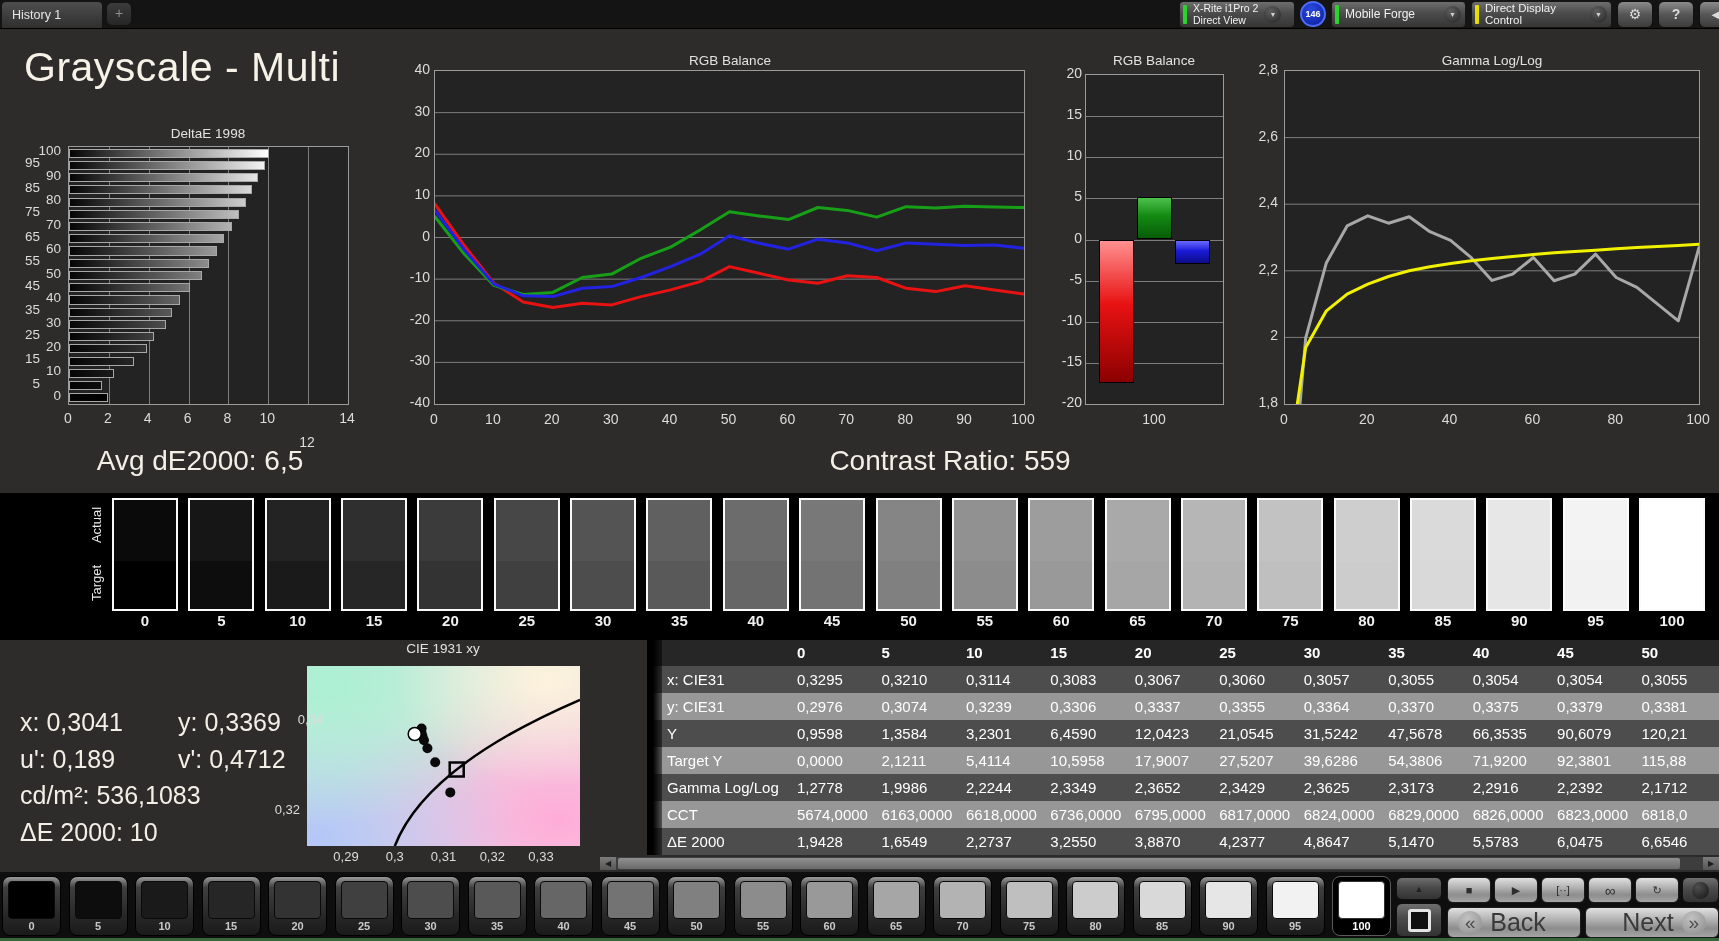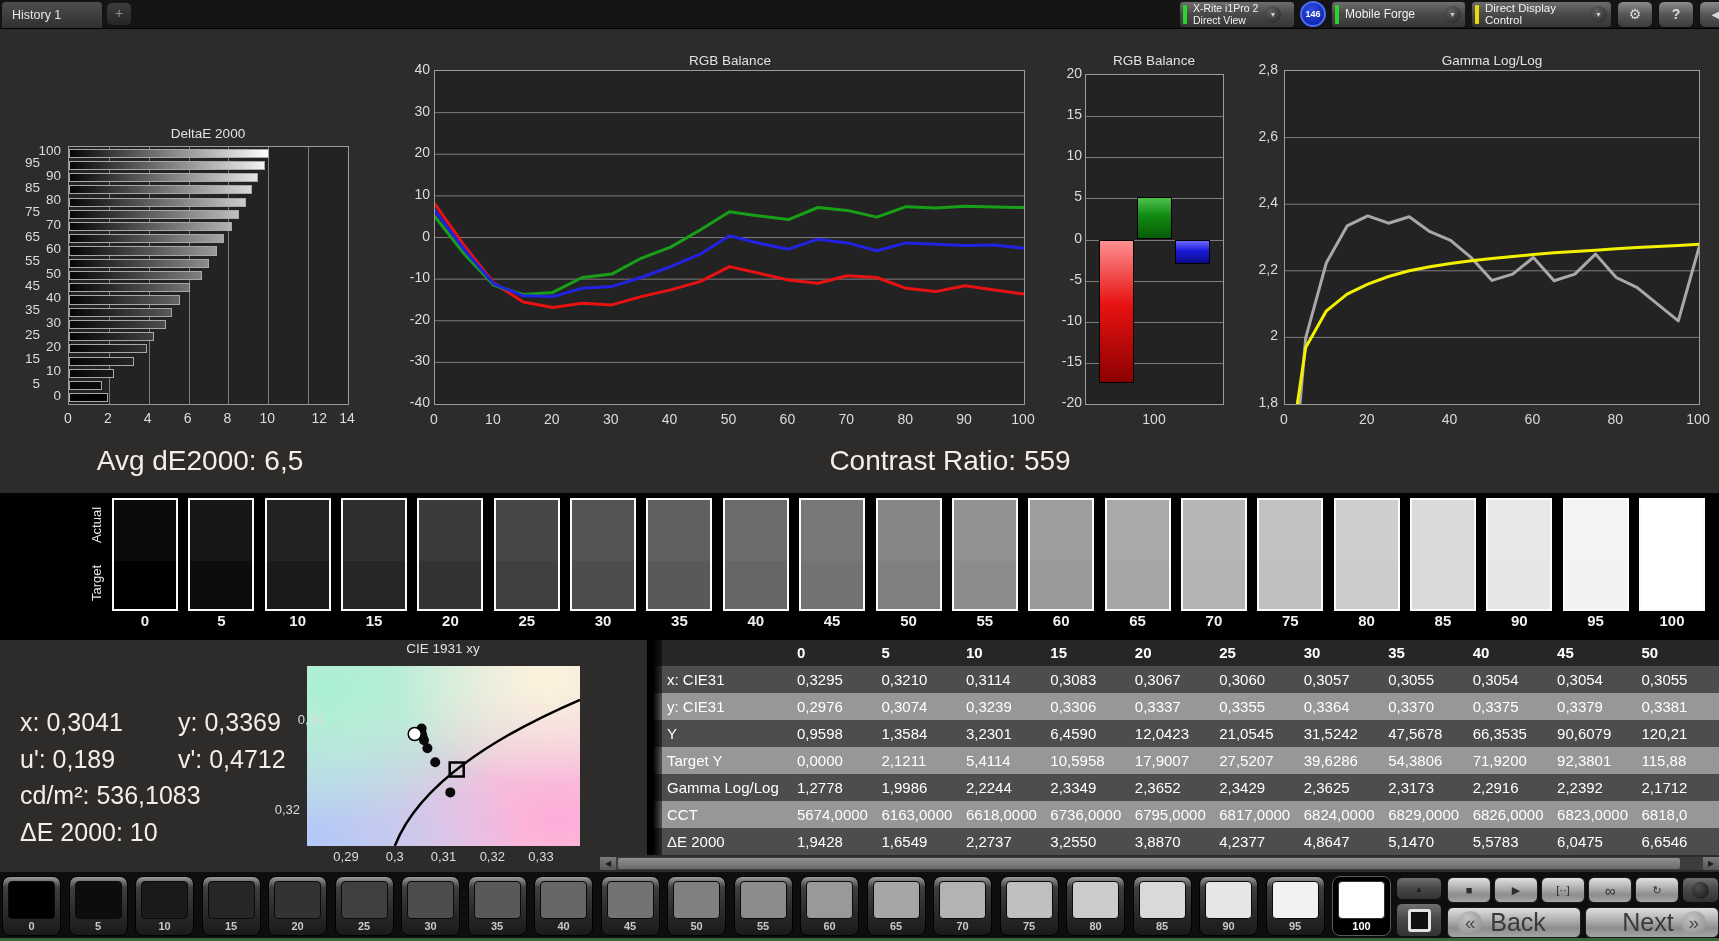--- a/index.html
+++ b/index.html
@@ -131,21 +131,22 @@
         </div>
       <div class="sqbtn">
           <span style="font-weight:bold">?</span>
         </div>
       <div class="sqbtn">
           <span>◀</span>
         </div>
     </div>
   </div>
 
-  <div class="chart-title" style="left:98px;top:126px">DeltaE 2000</div>
+  <div class="page-title">Grayscale - Multi</div>
+  <div class="chart-title" style="left:98px;top:126px">DeltaE 1998</div>
   <div class="chart-title" style="left:620px;top:53px">RGB Balance</div>
   <div class="chart-title" style="left:1044px;top:53px">RGB Balance</div>
   <div class="chart-title" style="left:1382px;top:53px">Gamma Log/Log</div>
 
   <div class="plot" id="de-plot" style="left:68px;top:146px;width:281px;height:259px">
       <div class="gridV" style="left: 39.9px;"></div>
       <div class="gridV" style="left: 79.7px;"></div>
       <div class="gridV" style="left: 119.6px;"></div>
       <div class="gridV" style="left: 159.4px;"></div>
       <div class="gridV" style="left: 199.3px;"></div>
@@ -614,21 +615,21 @@
       <div class="aylab" style="top: 351.2px; left: 16px; width: 48px; padding-right: 24px; font-size: 13.5px;">15</div>
       <div class="aylab" style="top: 363.4px; left: 16px; width: 48px; padding-right: 3px; font-size: 13.5px;">10</div>
       <div class="aylab" style="top: 375.6px; left: 16px; width: 48px; padding-right: 24px; font-size: 13.5px;">5</div>
       <div class="aylab" style="top: 387.9px; left: 16px; width: 48px; padding-right: 3px; font-size: 13.5px;">0</div>
       <div class="axlab" style="top: 410px; left: 48px;">0</div>
       <div class="axlab" style="top: 410px; left: 87.9px;">2</div>
       <div class="axlab" style="top: 410px; left: 127.7px;">4</div>
       <div class="axlab" style="top: 410px; left: 167.6px;">6</div>
       <div class="axlab" style="top: 410px; left: 207.4px;">8</div>
       <div class="axlab" style="top: 410px; left: 247.3px;">10</div>
-      <div class="axlab" style="top: 410px; left: 287.1px; text-align: right;">12</div>
+      <div class="axlab" style="top: 434px; left: 287.1px;">12</div>
       <div class="axlab" style="top: 410px; left: 327px;">14</div>
       <div class="aylab" style="top: 61px; left: 384px; width: 46px;">40</div>
       <div class="aylab" style="top: 102.6px; left: 384px; width: 46px;">30</div>
       <div class="aylab" style="top: 144.3px; left: 384px; width: 46px;">20</div>
       <div class="aylab" style="top: 185.9px; left: 384px; width: 46px;">10</div>
       <div class="aylab" style="top: 227.5px; left: 384px; width: 46px;">0</div>
       <div class="aylab" style="top: 269.1px; left: 384px; width: 46px;">-10</div>
       <div class="aylab" style="top: 310.8px; left: 384px; width: 46px;">-20</div>
       <div class="aylab" style="top: 352.4px; left: 384px; width: 46px;">-30</div>
       <div class="aylab" style="top: 394px; left: 384px; width: 46px;">-40</div>

